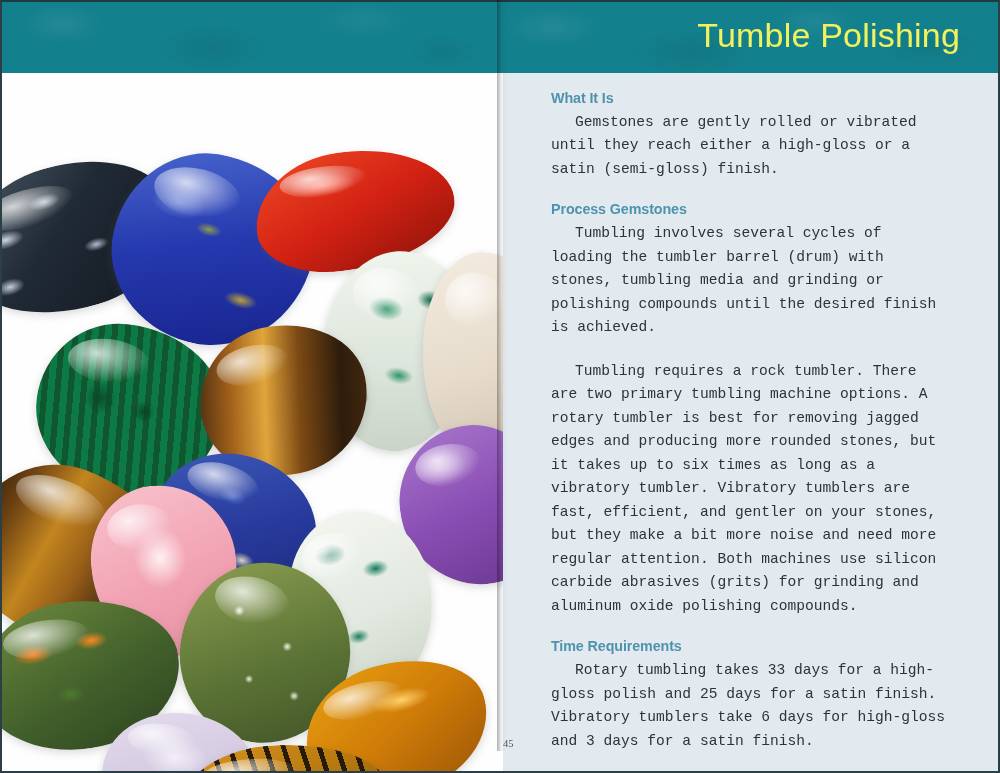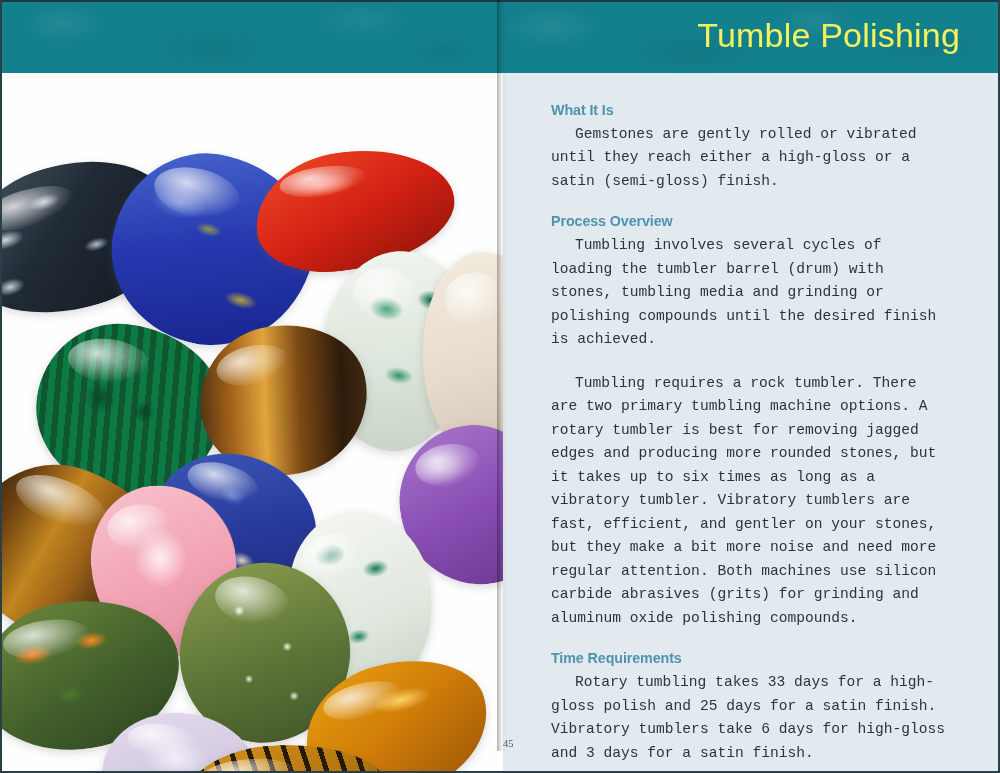--- a/index.html
+++ b/index.html
@@ -88,21 +88,21 @@
     color: #f2f25c;
     font-size: 34px;
     font-weight: 400;
     letter-spacing: 0.2px;
     padding-right: 38px;
     padding-bottom: 4px;
     white-space: nowrap;
   }
 
   .content {
-    padding: 29px 30px 0 48px;
+    padding: 17px 30px 0 48px;
   }
   .section { margin-bottom: 20px; }
   .section:last-of-type { margin-bottom: 12px; }
 
   .section-heading {
     color: #4e93ad;
     font-size: 14.3px;
     font-weight: bold;
     letter-spacing: -0.1px;
     margin-bottom: 5px;
@@ -277,21 +277,21 @@
     </div>
 
     <div class="content">
 
       <div class="section">
         <div class="section-heading">What It Is</div>
         <div class="section-body">Gemstones are gently rolled or vibrated until they reach either a high-gloss or a satin (semi-gloss) finish.</div>
       </div>
 
       <div class="section">
-        <div class="section-heading">Process Overview</div>
+        <div class="section-heading">Process Gemstones</div>
         <div class="section-body">Tumbling involves several cycles of loading the tumbler barrel (drum) with stones, tumbling media and grinding or polishing compounds until the desired finish is achieved.</div>
       </div>
 
       <div class="section">
         <div class="section-body">Tumbling requires a rock tumbler. There are two primary tumbling machine options. A rotary tumbler is best for removing jagged edges and producing more rounded stones, but it takes up to six times as long as a vibratory tumbler. Vibratory tumblers are fast, efficient, and gentler on your stones, but they make a bit more noise and need more regular attention. Both machines use silicon carbide abrasives (grits) for grinding and aluminum oxide polishing compounds.</div>
       </div>
 
       <div class="section">
       </div>
 

